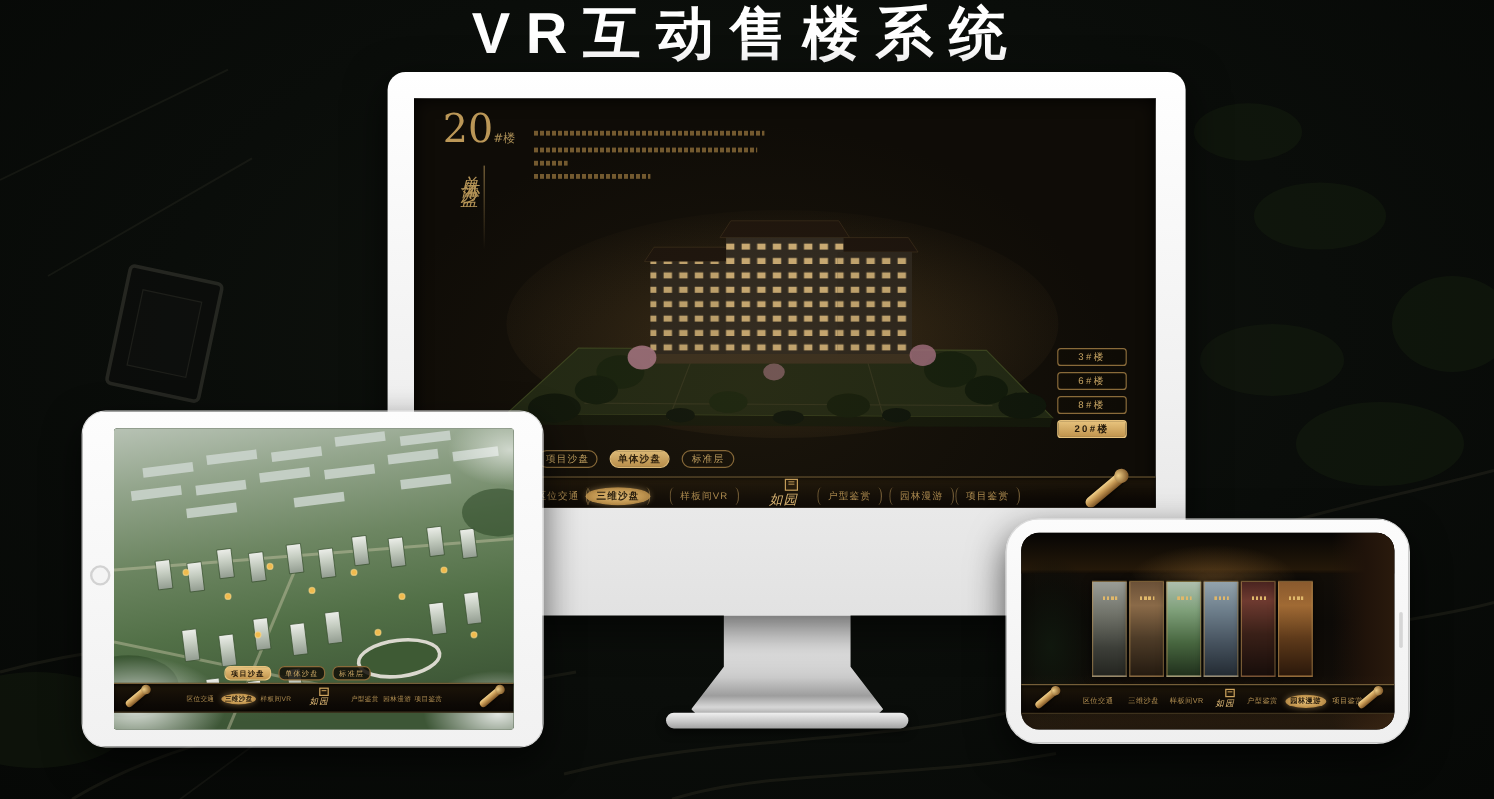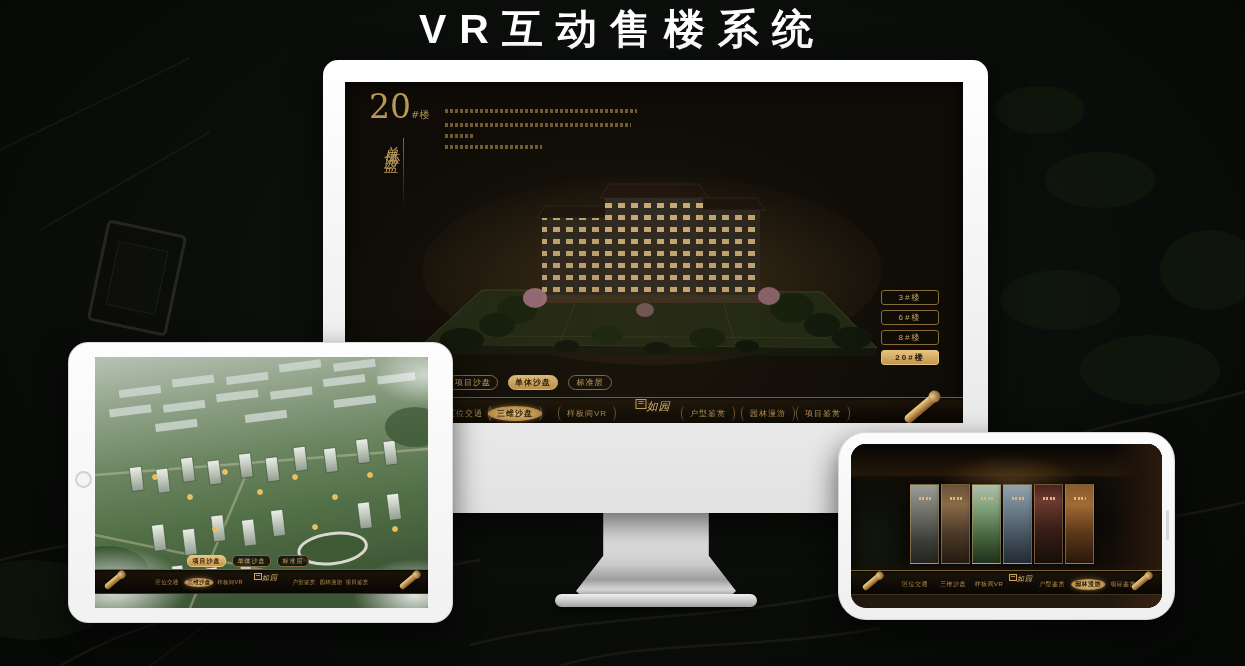--- a/index.html
+++ b/index.html
@@ -4,42 +4,42 @@
 <style>
   html,body{margin:0;padding:0;background:#070907;}
   #stage{position:relative;width:1245px;height:666px;overflow:hidden;
     background:radial-gradient(ellipse at 50% 42%, #11150f 0%, #0a0d0a 55%, #060806 100%);
     font-family:"Liberation Sans", sans-serif;}
   .abs{position:absolute;}
   svg{display:block;}
 
   
   .page-title{left:0;top:4px;width:100%;text-align:center;color:#ffffff;
-    font-size:41px;font-weight:bold;letter-spacing:13px;line-height:50px;}
+    font-size:48px;font-weight:bold;letter-spacing:13px;line-height:50px;}
   .footnote{right:6px;top:642px;color:#f2f2f2;font-size:15px;letter-spacing:2.5px;}
 
   
   .pill{display:flex;align-items:center;justify-content:center;border:1px solid #8a6b3a;
     color:#caa765;background:rgba(18,14,7,.85);border-radius:8px;letter-spacing:1px;white-space:nowrap;}
   .pill.sel{background:linear-gradient(180deg,#e9c47e,#c2954e);color:#2a1d0c;border-color:#e9c47e;font-weight:bold;}
   .fbtn{display:flex;align-items:center;justify-content:center;width:56px;height:13px;margin-bottom:5px;
     border:1px solid #8a6b3a;border-radius:3px;color:#caa765;background:rgba(14,11,6,.9);
     font-size:8px;letter-spacing:2px;white-space:nowrap;}
   .fbtn.sel{background:linear-gradient(180deg,#e9c47e,#c2954e);color:#241a0c;border-color:#e9c47e;font-weight:bold;}
   .navbar{background:linear-gradient(180deg,#1d1509 0%,#0d0905 70%,#090603 100%);
     border-top:1px solid rgba(205,168,100,.55);box-shadow:inset 0 -1px 0 rgba(205,168,100,.28),inset 0 1px 3px rgba(0,0,0,.8);}
   .nav-item{position:absolute;transform:translateX(-50%);color:#b28f52;white-space:nowrap;}
   .navbar.lg .nav-item{padding:2px 9px;}
   .navbar.lg .nav-item::before,.navbar.lg .nav-item::after{content:"";position:absolute;top:0;bottom:0;width:6px;
     border-radius:50%;}
   .navbar.lg .nav-item::before{left:0;border-left:1px solid rgba(205,168,100,.5);}
   .navbar.lg .nav-item::after{right:0;border-right:1px solid rgba(205,168,100,.5);}
   .nav-item.hl{background:radial-gradient(ellipse at center,#ecc67f 0%,#c79a52 55%,#8a6530 100%);
     color:#241a0c;border-radius:50%;font-weight:bold;box-shadow:0 0 5px rgba(230,190,120,.45);}
-  .nav-logo{position:absolute;transform:translateX(-50%);display:flex;flex-direction:row;align-items:flex-start;}
+  .nav-logo{position:absolute;transform:translateX(-50%);display:flex;flex-direction:column;align-items:flex-end;}
   .seal{border:1px solid #cfa55f;background:rgba(40,28,12,.6);}
   .seal i{display:block;margin:1px auto 0;width:60%;height:1px;background:rgba(207,165,95,.8);}
   .logo-text{font-family:"DejaVu Serif", serif;font-style:italic;color:#e4bd78;letter-spacing:1px;}
   .scroll-icon{position:absolute;background:linear-gradient(180deg,#f2d28c 0%,#c89a55 45%,#7d5526 100%);
     border-radius:5px;transform:rotate(-40deg);box-shadow:0 1px 3px rgba(0,0,0,.65);}
   .scroll-icon::after{content:"";position:absolute;border-radius:50%;
     background:radial-gradient(circle at 35% 35%, #eccb84, #8a6230 70%, #573a17);}
   .scroll-lg{width:40px;height:9px;}
   .scroll-lg::after{right:-4px;top:-2px;width:12px;height:12px;}
   .scroll-sm{width:22px;height:6px;}

